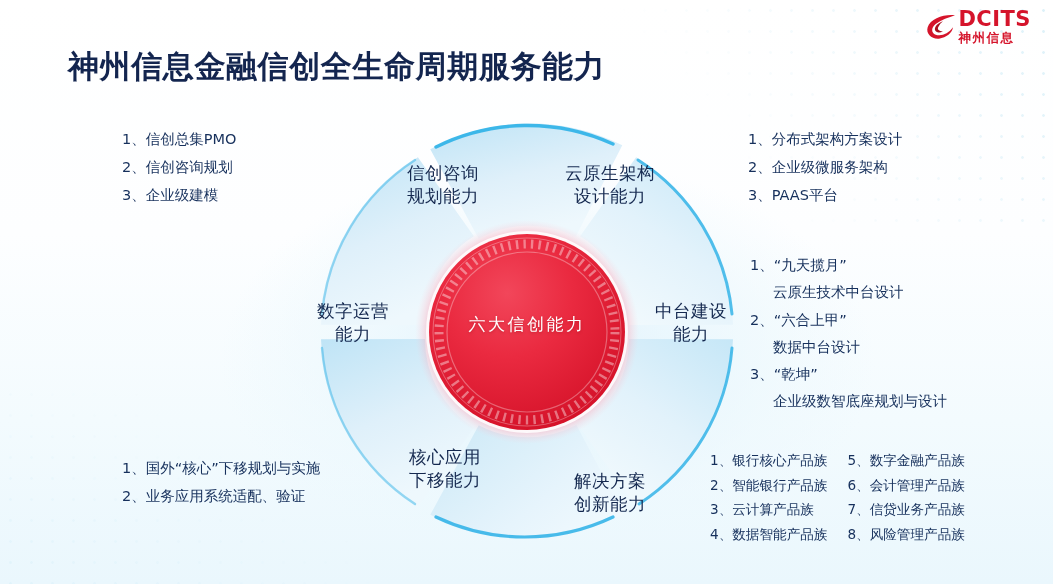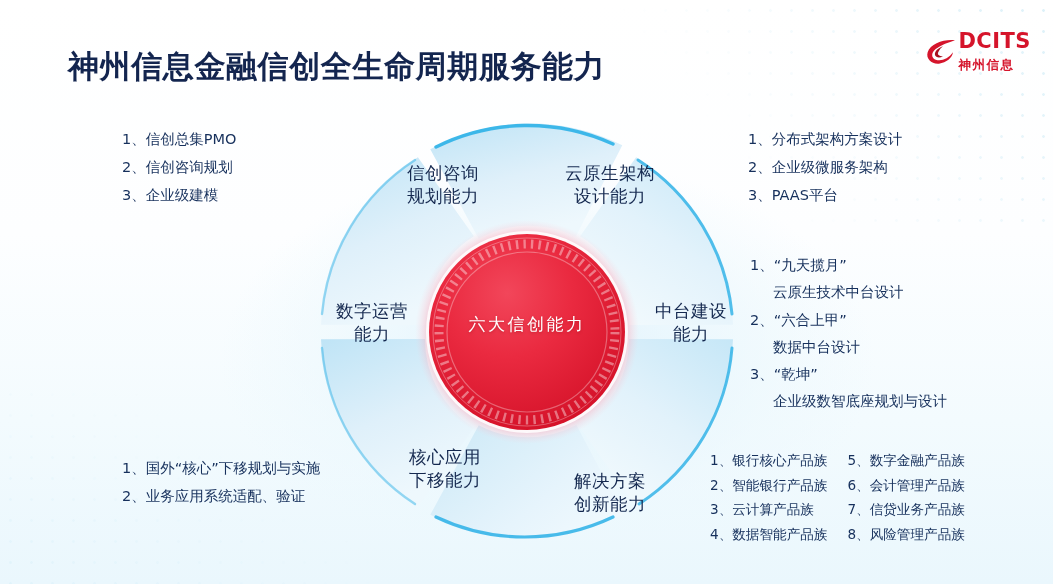--- a/index.html
+++ b/index.html
@@ -25,44 +25,44 @@
             mask-image:linear-gradient(230deg, rgba(0,0,0,.85) 0%, rgba(0,0,0,.25) 45%, rgba(0,0,0,0) 70%);
     pointer-events:none;
   }
   .dots.bl{
     left:0;top:auto;bottom:0;right:auto;width:420px;height:200px;opacity:.55;
     -webkit-mask-image:linear-gradient(35deg, rgba(0,0,0,.5) 0%, rgba(0,0,0,0) 60%);
             mask-image:linear-gradient(35deg, rgba(0,0,0,.5) 0%, rgba(0,0,0,0) 60%);
   }
 
   
-  .logo{position:absolute;right:22px;top:31px;display:flex;align-items:center;}
+  .logo{position:absolute;right:22px;top:9px;display:flex;align-items:center;}
   .logo-mark{width:34px;height:30px;flex:0 0 auto;}
   .logo-txt{display:flex;flex-direction:column;line-height:1;}
   .logo-en{font-size:21px;font-weight:bold;color:#d5142b;letter-spacing:.5px;font-family:"DejaVu Sans","Liberation Sans",sans-serif;}
-  .logo-cn{font-size:12.5px;font-weight:bold;color:#d5142b;letter-spacing:1.5px;margin-top:8px;font-family:Liberation Mono, monospace;}
+  .logo-cn{font-size:12.5px;font-weight:bold;color:#d5142b;letter-spacing:1.5px;margin-top:2px;}
 
   .title{
     position:absolute;left:40px;top:46px;
     font-size:31px;font-weight:bold;color:#13254f;
     letter-spacing:.6px;white-space:nowrap;margin-left:28px;
   }
 
   
   .wheel{position:absolute;left:313px;top:118px;width:428px;height:428px;}
   .wheel svg{display:block;width:428px;height:428px;}
 
   .seg-label{
     position:absolute;text-align:center;color:#14284f;
     font-size:17.5px;line-height:1.33;font-weight:500;letter-spacing:.5px;
     white-space:nowrap;
   }
   .sl-tl{left:373px;top:162px;width:140px;}
   .sl-tr{left:540px;top:162px;width:140px;}
-  .sl-l {left:317px;top:300px;width:110px;}
+  .sl-l {left:298px;top:300px;width:110px;}
   .sl-r {left:636px;top:300px;width:110px;}
   .sl-bl{left:375px;top:446px;width:140px;}
   .sl-br{left:540px;top:470px;width:140px;}
 
   .core-label{
     position:absolute;left:399px;top:313px;width:256px;text-align:center;
     color:#ffffff;font-size:17px;font-weight:500;letter-spacing:2.5px;
     text-shadow:0 1px 3px rgba(120,0,15,.35);
   }
 

